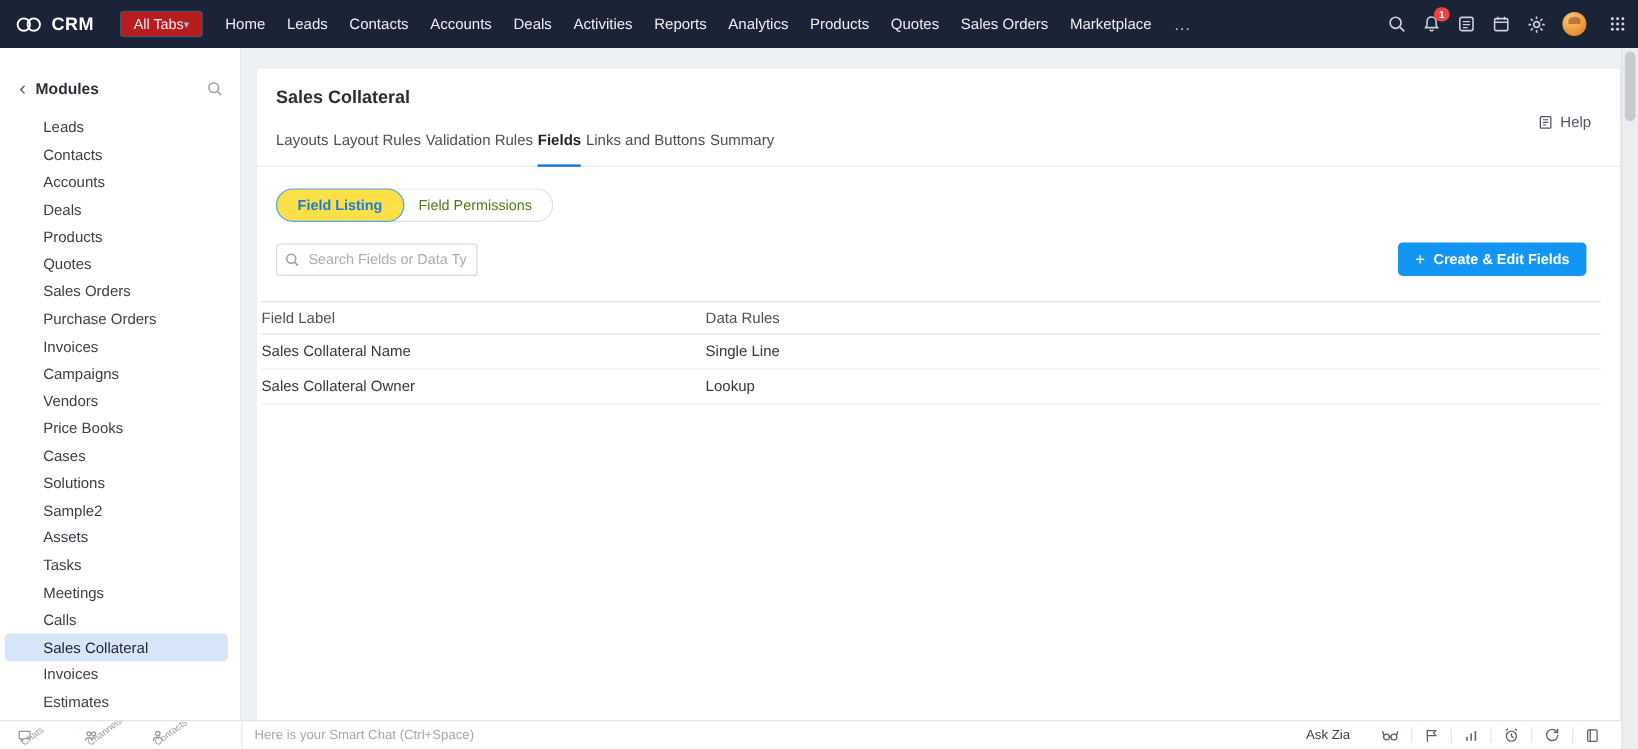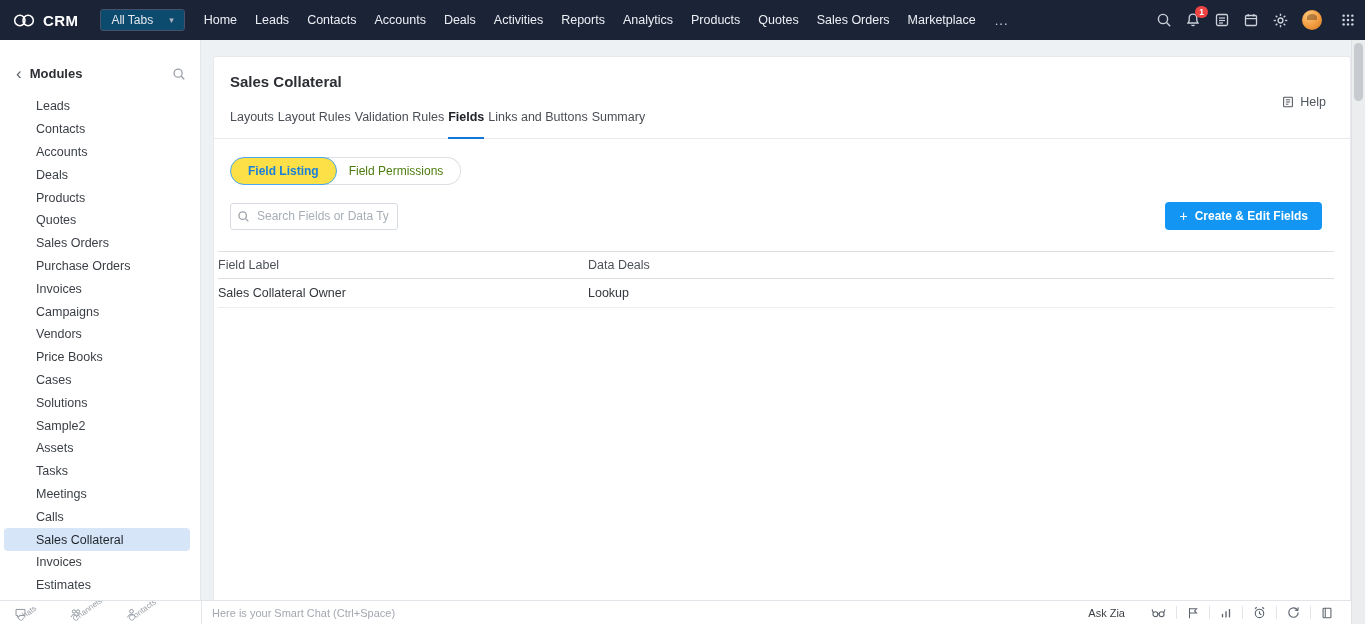--- a/index.html
+++ b/index.html
@@ -11,22 +11,22 @@
   svg { display:block; }
 
   
   .topbar {
     position:absolute; top:0; left:0; right:0; height:40px;
     background:#1b2336; display:flex; align-items:center; color:#e9ecf2;
   }
   .brand { display:flex; align-items:center; margin-left:12px; gap:7px;text-align:right; }
   .brand-label { font-size:15px; font-weight:700; letter-spacing:.4px; color:#fff; }
   .all-tabs {
-    margin-left:22px; display:flex; align-items:center; gap:16px;
-    background:#0c4a6e; border:1px solid #46506a; color:#e4e8ef;
+    margin-left:22px; display:flex; align-items:center; gap:0;
+    background:#b91c1c; border:1px solid #46506a; color:#e4e8ef;
     font-size:12px; border-radius:3px; padding:3px 10px; cursor:pointer;
     font-family:inherit;
   }
   .caret { font-size:9px; color:#aeb6c6; }
   .topnav { display:flex; align-items:center; margin-left:10px; }
   .topnav .nav-item {
     font-size:12.5px; padding:0 9px; color:#eceff4; cursor:pointer; white-space:nowrap;
   }
   .topnav .nav-more { font-size:13px; letter-spacing:1px; padding:0 10px; color:#cfd5df; cursor:pointer; }
   .top-icons { margin-left:auto; display:flex; align-items:center; gap:13px; padding-right:10px; color:#ccd2dc; }
@@ -330,21 +330,26 @@
       </span>
       <button class="create-btn">
         <span class="plus">+</span>
         <span>Create &amp; Edit Fields</span>
       </button>
     </div>
 
     <div class="ftable">
       <div class="thead">
         <span>Field Label</span>
-        <span>Data Deals</span>
+        <span>Data Rules</span>
+      </div>
+      <div class="trow">
+        <span>Sales Collateral Name</span>
+        <span>Single Line</span>
+        <span></span>
       </div>
       <div class="trow">
         <span>Sales Collateral Owner</span>
         <span>Lookup</span>
         <span></span>
       </div>
     </div>
   </div>
 </div>
 

